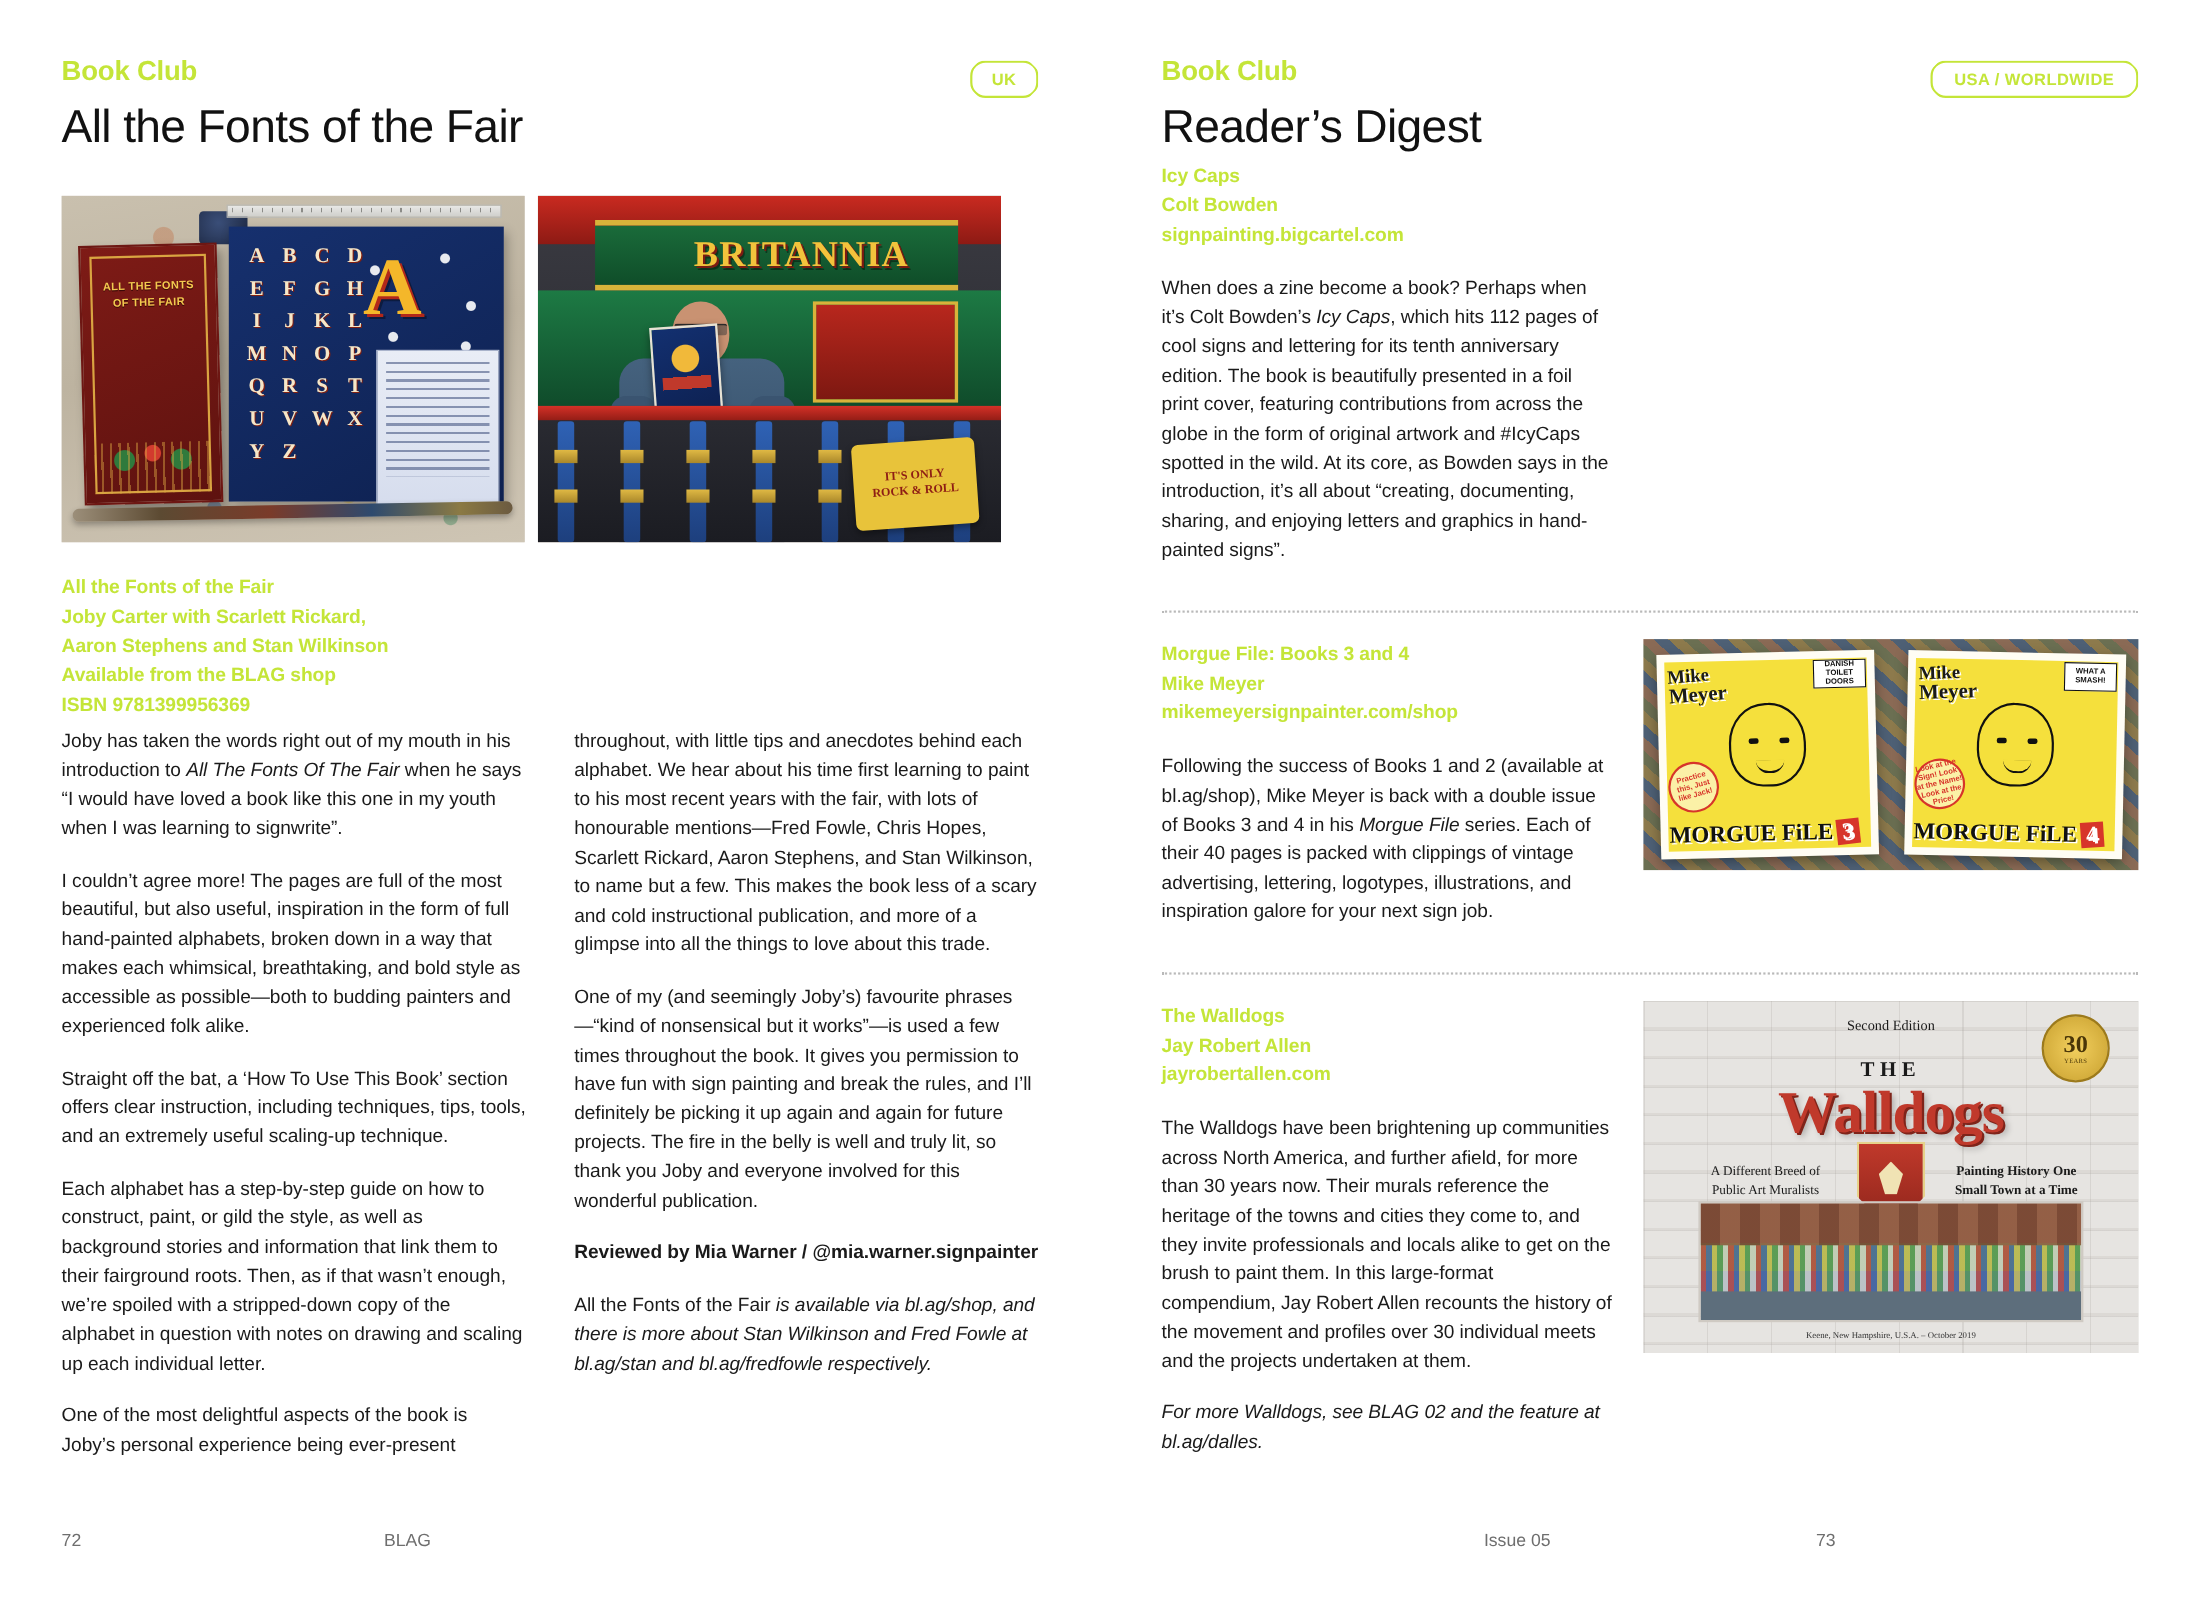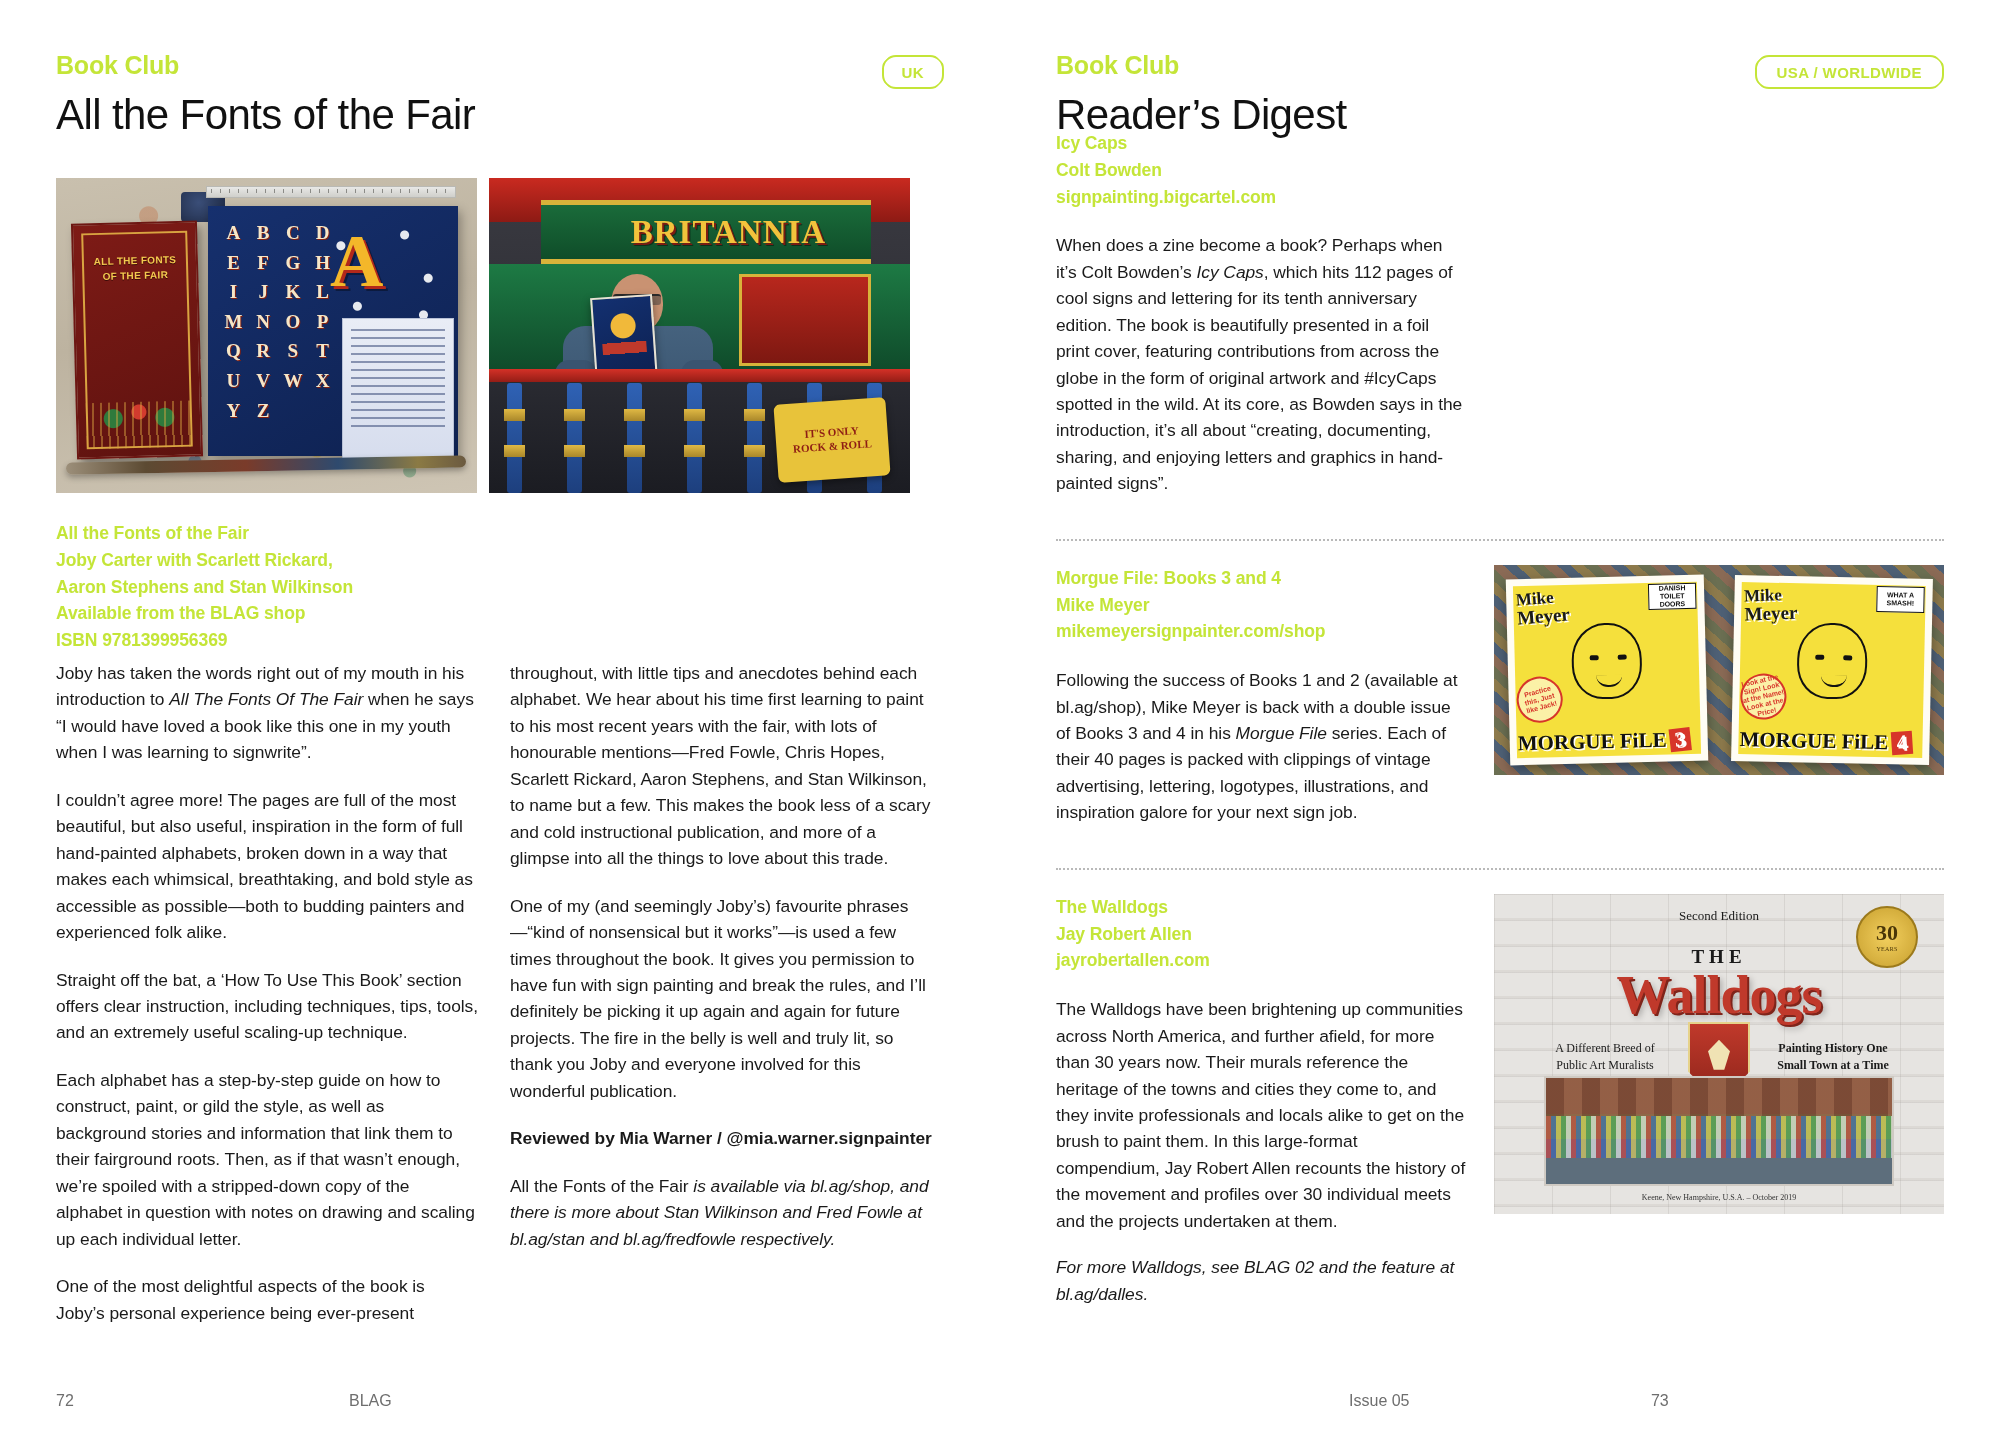--- a/index.html
+++ b/index.html
@@ -241,42 +241,42 @@
   
   .caption {
     position: absolute; left: 56px; top: 520px; width: 430px;
     color: #c4e538; font-size: 17.5px; font-weight: 700; line-height: 1.53;
     letter-spacing: -0.1px;
   }
 
   
   .cols {
     position: absolute; left: 56px; top: 660px; width: 888px;
-    display: flex; gap: 32px;
+    display: flex; gap: 44px;
   }
   .col { width: 422px; }
   .col p {
     font-size: 17.4px; line-height: 1.52; color: #1a1a1a;
     margin-bottom: 21px; letter-spacing: -0.05px;
   }
   .col p.credit { font-weight: 700; }
   .col p em { font-style: italic; }
 
   
   .footer {
     position: absolute; left: 56px; right: 56px; bottom: 44px;
     display: flex; font-size: 16px; color: #6e6e6e;
   }
   .footer .f-left { width: 33%; }
   .footer .f-mid { width: 34%; }
   .footer .f-right { width: 33%; text-align: left; }
   .footer.right-page .f-left { width: 33%; }
 
   
-  .entries { position: absolute; left: 56px; right: 56px; top: 130px; }
+  .entries { position: absolute; left: 56px; right: 56px; top: 146px; }
   .entry { position: relative; display: flex; gap: 28px; }
   .entry-text { width: 410px; flex: none; }
   .entry-title {
     color: #c4e538; font-size: 17.5px; font-weight: 700; line-height: 1.53;
     margin-bottom: 22px; letter-spacing: -0.1px;
   }
   .entry-text p {
     font-size: 17.4px; line-height: 1.52; color: #1a1a1a; margin-bottom: 20px;
     letter-spacing: -0.05px;
   }

